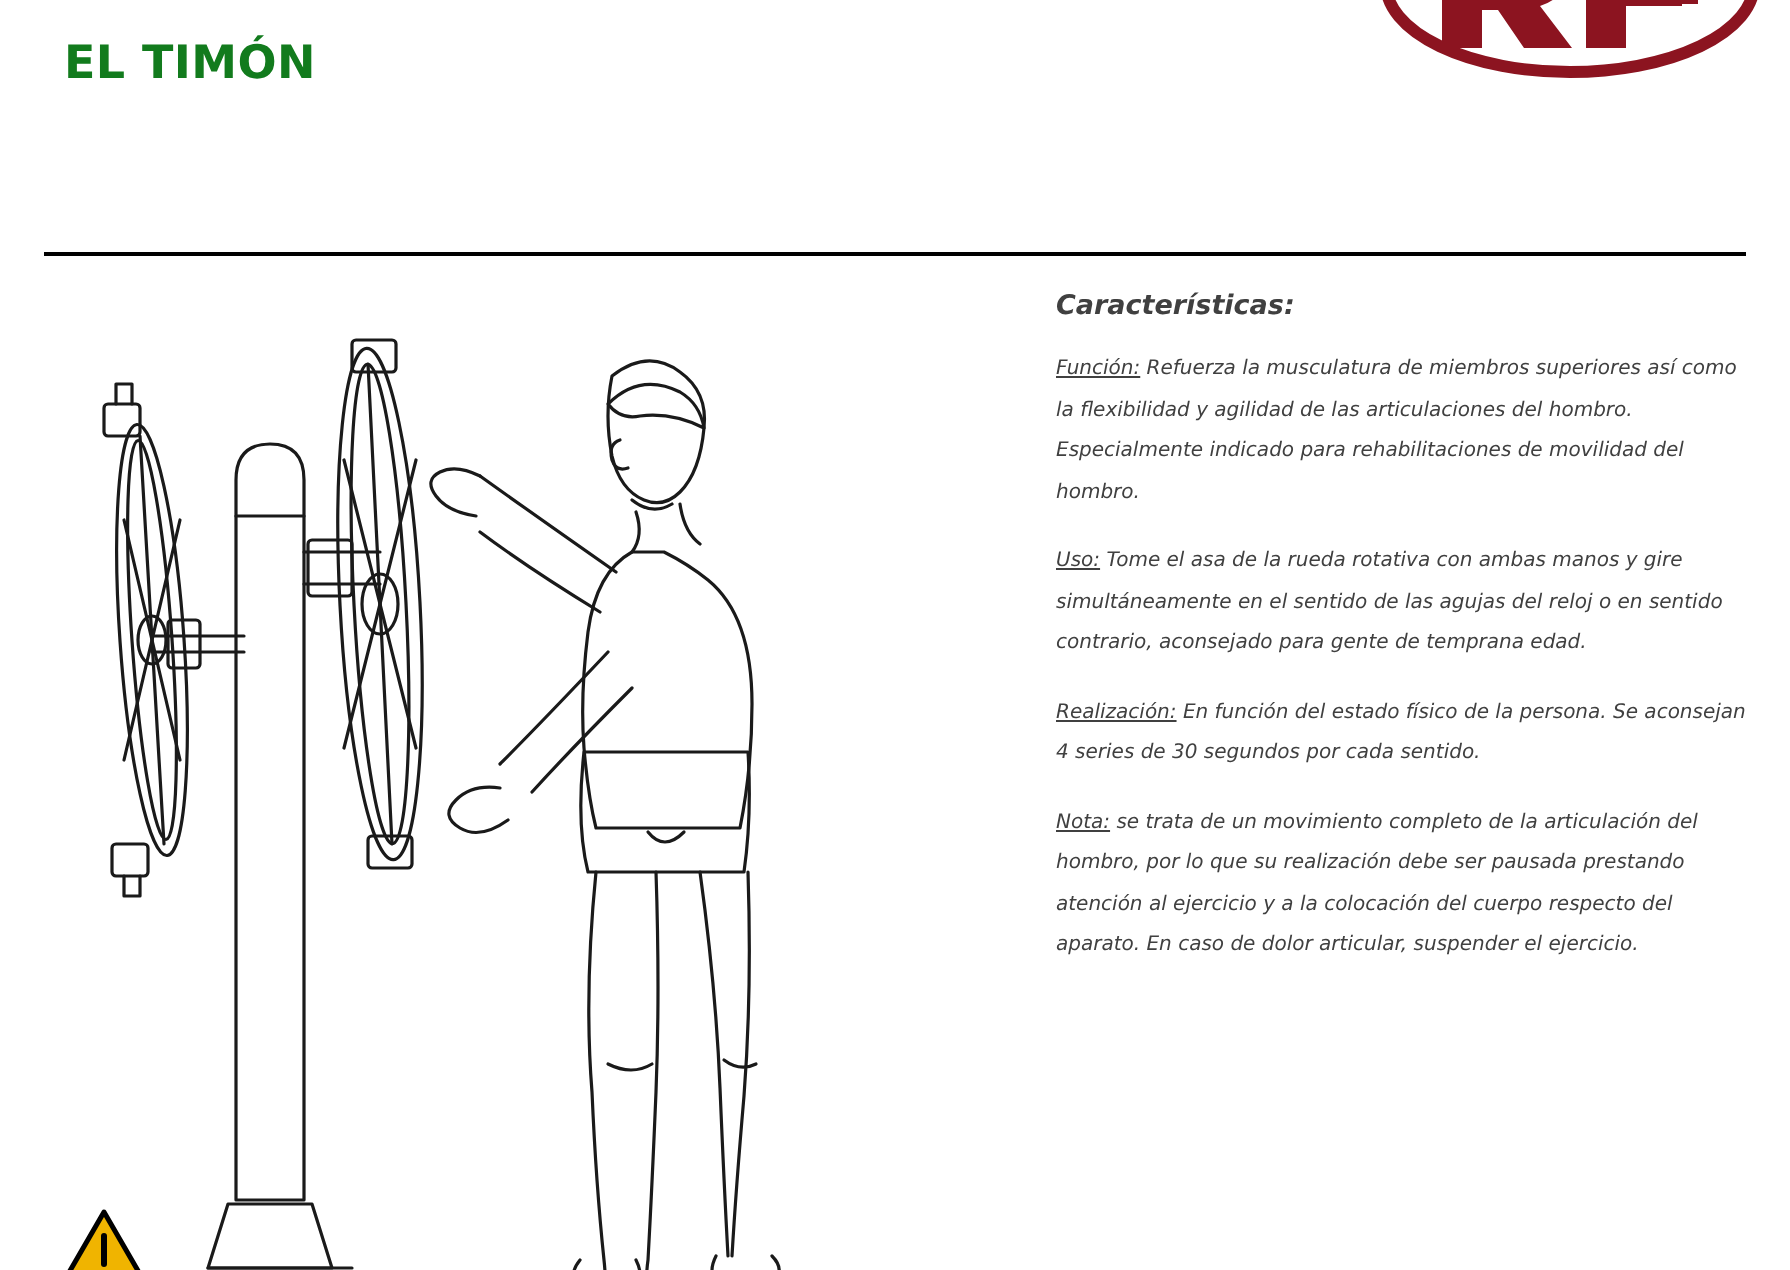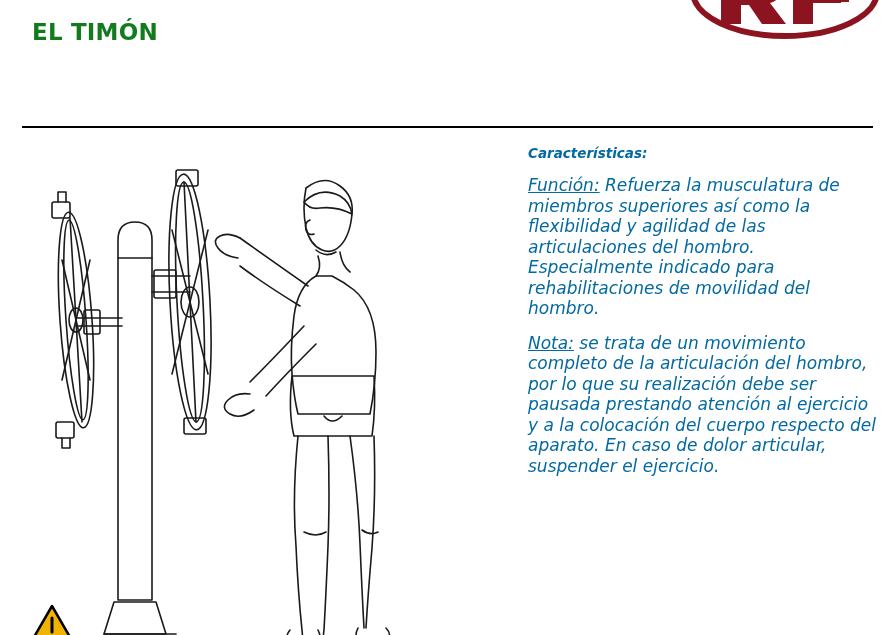--- a/index.html
+++ b/index.html
@@ -73,30 +73,30 @@
     height: 495px;
   }
 
   
   .text-col {
     position: absolute;
     left: 528px;
     top: 145px;
     width: 350px;
     font-family: "DejaVu Sans", sans-serif;
-    color: #0369a1;
+    color: #404040;
   }
   .caracteristicas {
     font-size: 13.5px;
     font-weight: bold;
     font-style: italic;
     margin-bottom: 14px;
   }
   .para {
-    font-size: 17px;
+    font-size: 10px;
     line-height: 20.5px;
     font-style: italic;
     margin-bottom: 14px;
     text-align: left;
   }
   .para .lead {
     text-decoration: underline;
   }
 
   
@@ -220,20 +220,26 @@
     </svg>
   </div>
 
   <div class="text-col">
     <div class="caracteristicas">Características:</div>
 
     <div class="para">
       <span class="lead">Función:</span><span> Refuerza la musculatura de miembros superiores así como la flexibilidad y agilidad de las articulaciones del hombro. Especialmente indicado para rehabilitaciones de movilidad del hombro.</span>
     </div>
 
-
+    <div class="para">
+      <span class="lead">Uso:</span><span> Tome el asa de la rueda rotativa con ambas manos y gire simultáneamente en el sentido de las agujas del reloj o en sentido contrario, aconsejado para gente de temprana edad.</span>
+    </div>
+
+    <div class="para">
+      <span class="lead">Realización:</span><span> En función del estado físico de la persona. Se aconsejan 4 series de 30 segundos por cada sentido.</span>
+    </div>
 
     <div class="para">
       <span class="lead">Nota:</span><span> se trata de un movimiento completo de la articulación del hombro, por lo que su realización debe ser pausada prestando atención al ejercicio y a la colocación del cuerpo respecto del aparato. En caso de dolor articular, suspender el ejercicio.</span>
     </div>
   </div>
 
 </div>
 
 </body></html>

